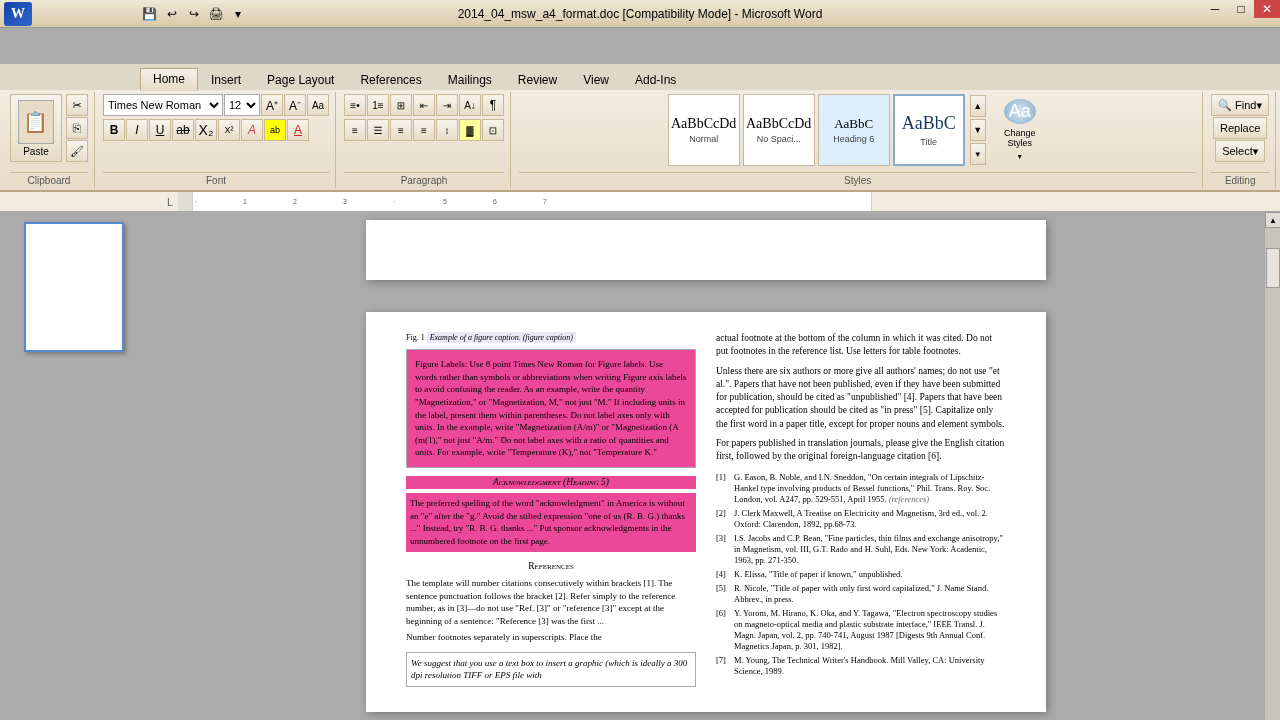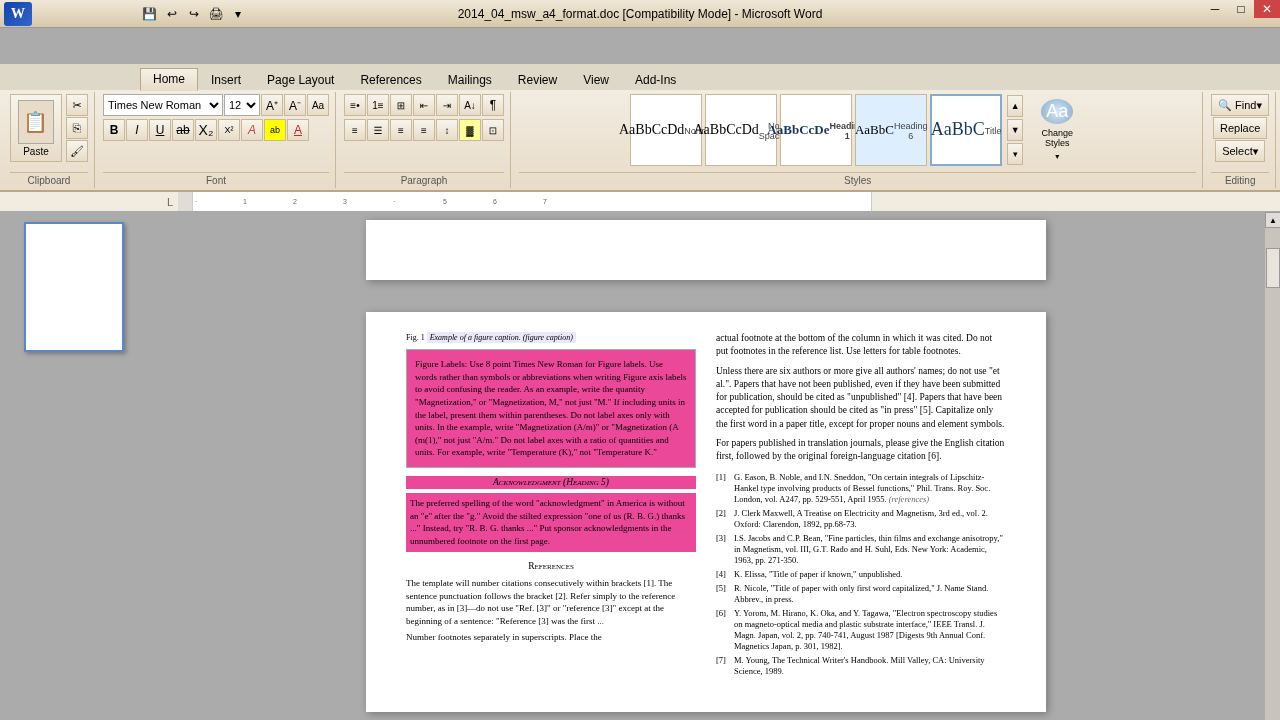--- a/index.html
+++ b/index.html
@@ -145,21 +145,21 @@
     .styles-group {
       flex: 1;
     }
     .styles-gallery {
       display: flex; align-items: center; gap: 3px; flex: 1;
     }
     .style-btn {
       width: 72px; height: 72px;
       border: 1px solid #c8b898;
       background: white;
-      display: flex; flex-direction: row;
+      display: flex; flex-direction: column;
       align-items: center; justify-content: center;
       cursor: pointer; font-size: 11px; font-family: Arial;
       padding: 2px;
     }
     .style-btn .style-preview {
       font-size: 14px; font-family: 'Times New Roman';
       line-height: 1.2;
     }
     .style-btn .style-label {
       font-size: 9px; font-family: Arial; color: #444; margin-top: 2px;
@@ -550,24 +550,20 @@
     <div class="ribbon-group styles-group">
       <div class="ribbon-group-content" style="flex:1; align-items:flex-start;">
         <div class="styles-gallery">
           <button class="style-btn">
             <span class="style-preview">AaBbCcDd</span>
             <span class="style-label">Normal</span>
           </button>
           <button class="style-btn" style="font-size:10px;">
             <span class="style-preview">AaBbCcDd</span>
             <span class="style-label">No Spaci...</span>
-          </button>
-          <button class="style-btn" style="color:#17375e; font-weight:bold;">
-            <span class="style-preview" style="font-weight:bold; color:#17375e; font-size:13px;">AaBbCcDe</span>
-            <span class="style-label">Heading 1</span>
           </button>
           <button class="style-btn" style="background:#ddeeff;">
             <span class="style-preview" style="font-size:13px;">AaBbC</span>
             <span class="style-label">Heading 6</span>
           </button>
           <button class="style-btn" style="font-size:18px; color:#17375e; border:2px solid #88aacc;">
             <span class="style-preview" style="font-size:18px; color:#17375e;">AaBbC</span>
             <span class="style-label">Title</span>
           </button>
           <div class="styles-nav">
@@ -663,20 +659,23 @@
           </div>
 
           <div class="ref-text">
             <p>The template will number citations consecutively within brackets [1]. The sentence punctuation follows the bracket [2]. Refer simply to the reference number, as in [3]—do not use "Ref. [3]" or "reference [3]" except at the beginning of a sentence: "Reference [3] was the first ...</p>
           </div>
 
           <div class="ref-text">
             <p>Number footnotes separately in superscripts. Place the</p>
           </div>
 
+          <div class="footnote-box">
+            <p>We suggest that you use a text box to insert a graphic (which is ideally a 300 dpi resolution TIFF or EPS file with</p>
+          </div>
 
         </div>
 
         <div class="doc-col">
 
           <p style="margin-bottom:6px;">actual footnote at the bottom of the column in which it was cited. Do not put footnotes in the reference list. Use letters for table footnotes.</p>
           <p style="margin-bottom:6px;">Unless there are six authors or more give all authors' names; do not use "et al.". Papers that have not been published, even if they have been submitted for publication, should be cited as "unpublished" [4]. Papers that have been accepted for publication should be cited as "in press" [5]. Capitalize only the first word in a paper title, except for proper nouns and element symbols.</p>
           <p style="margin-bottom:8px;">For papers published in translation journals, please give the English citation first, followed by the original foreign-language citation [6].</p>
 
           <ul class="ref-list">

